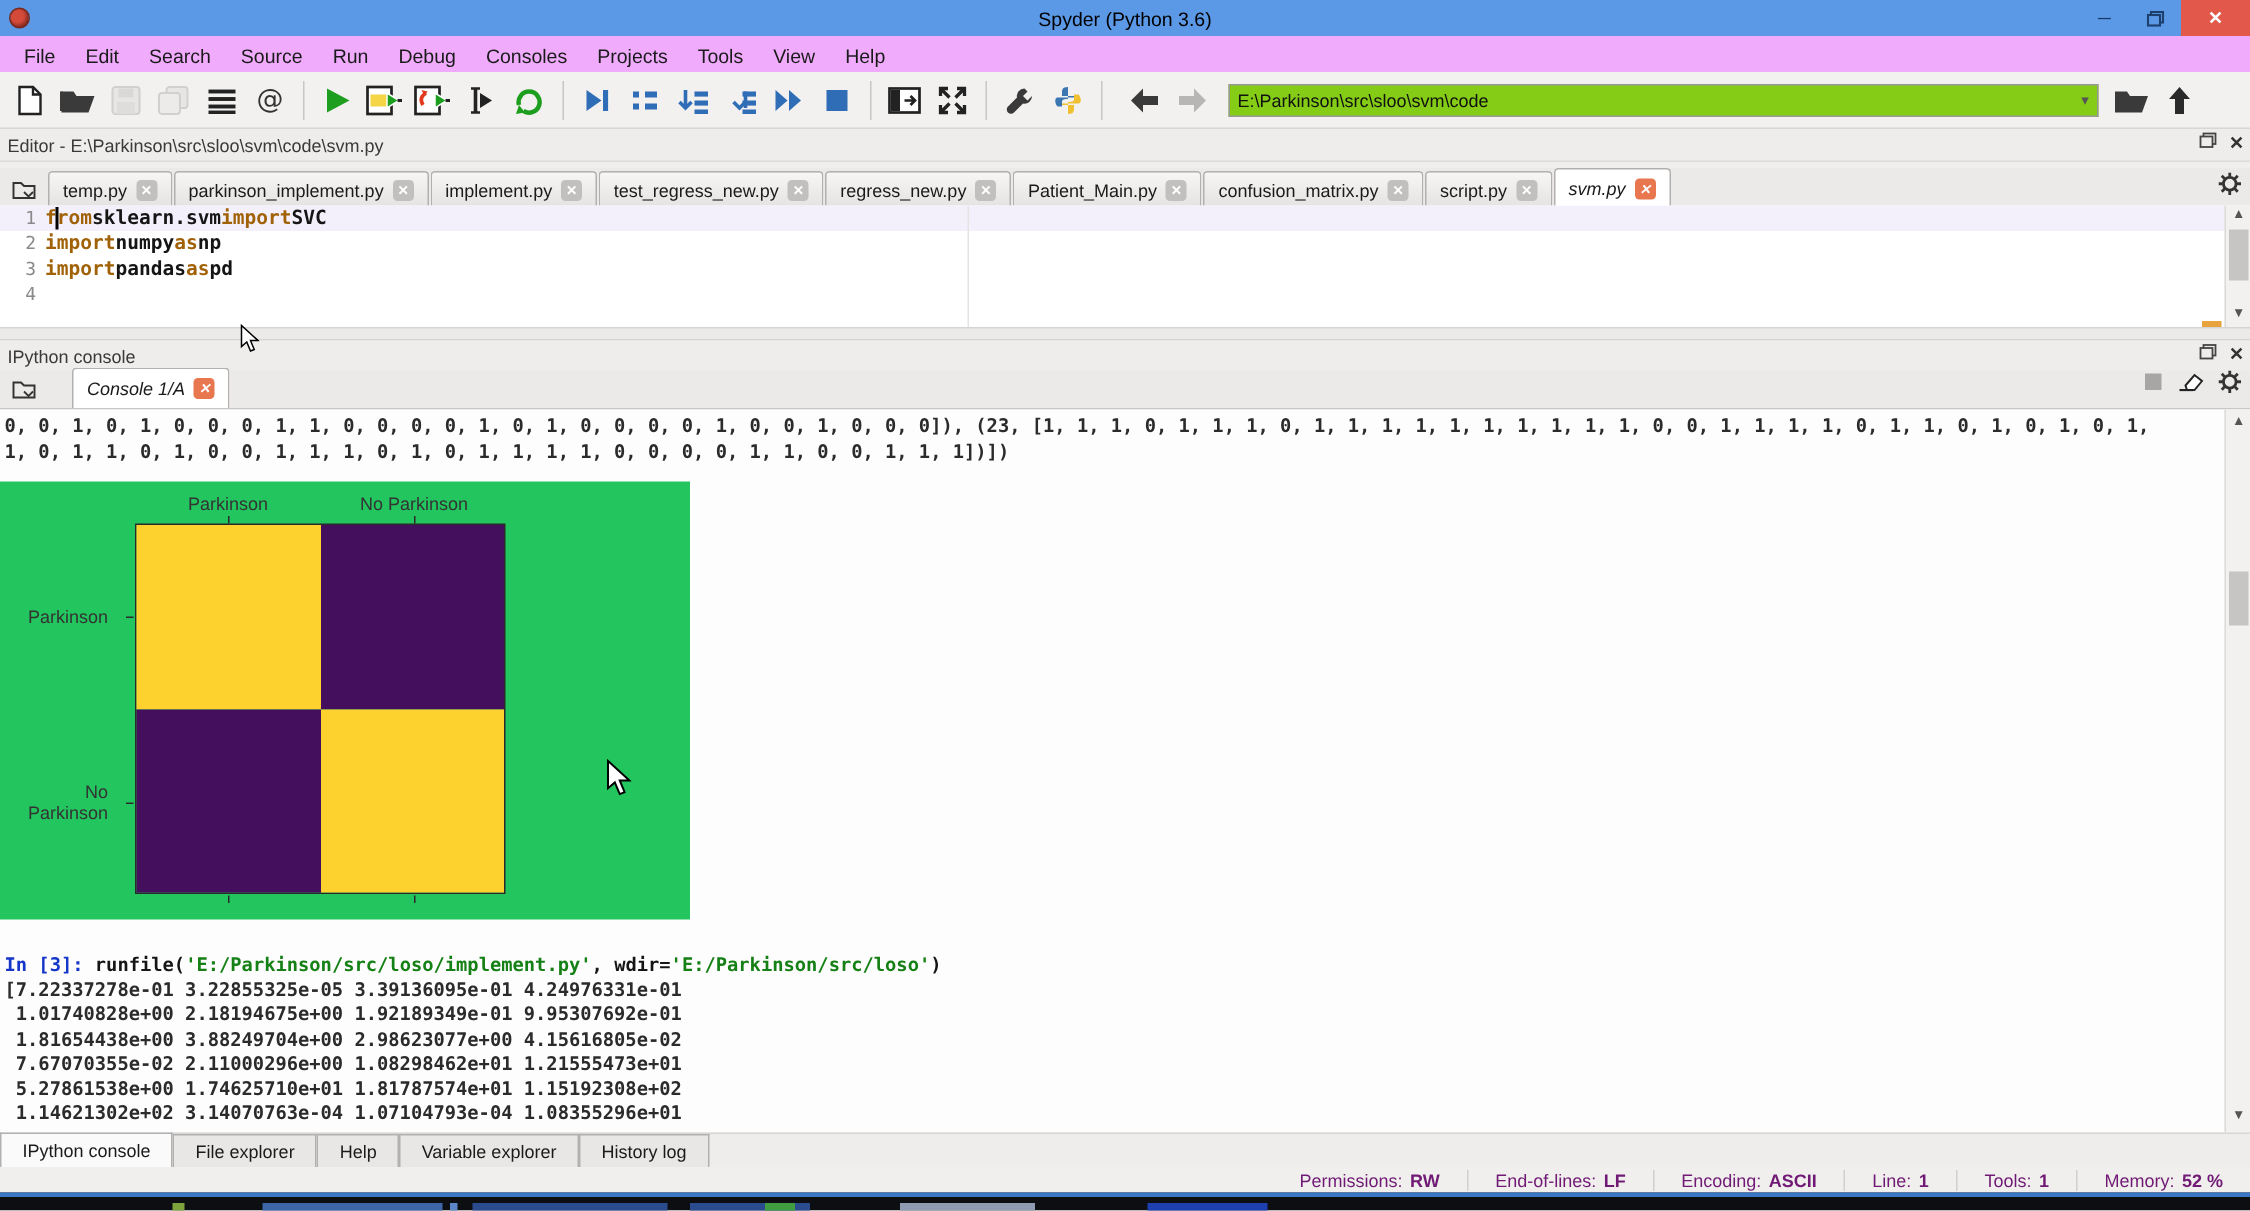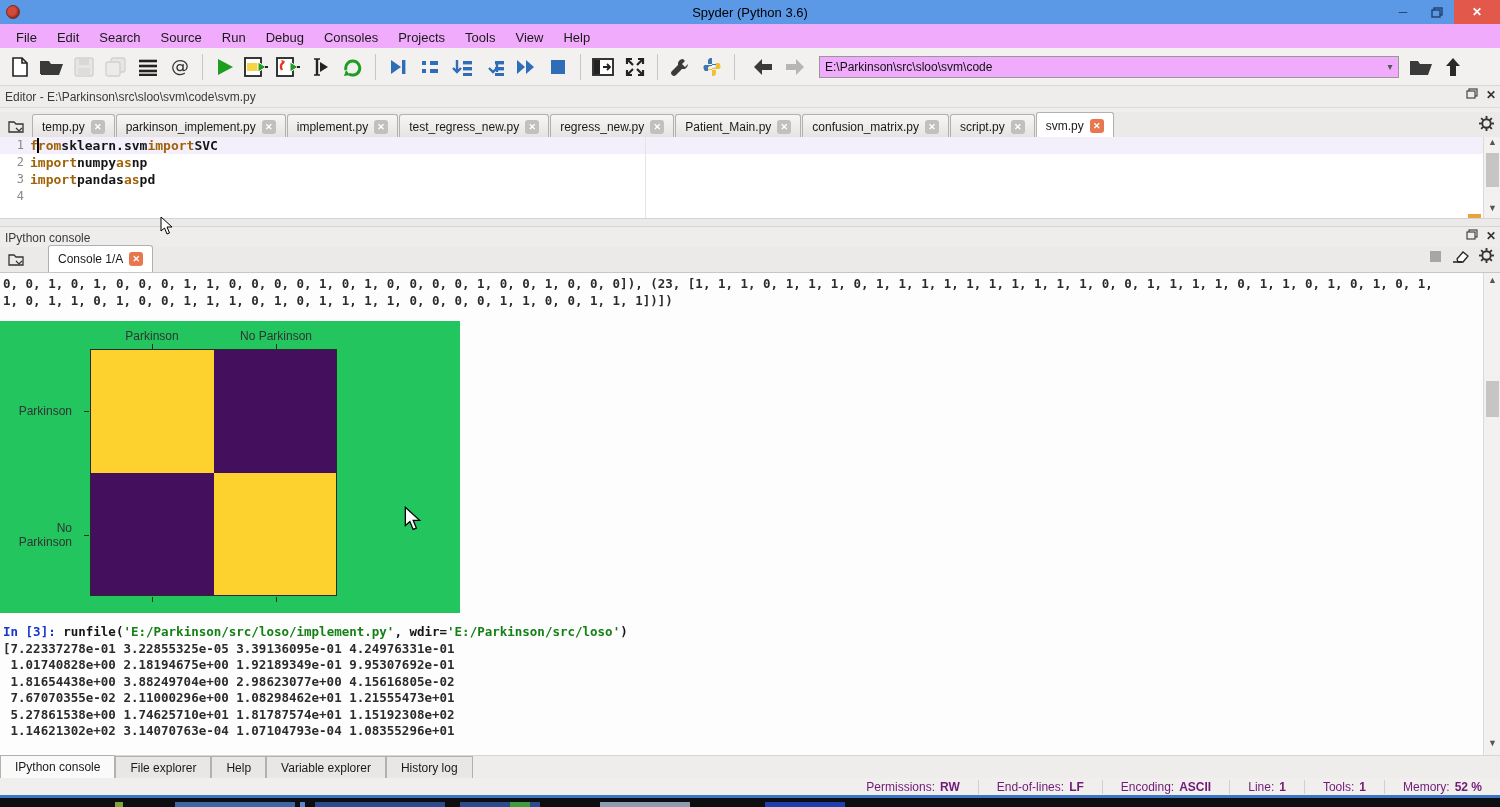--- a/index.html
+++ b/index.html
@@ -19,36 +19,36 @@
   .menubar { position:absolute; top:24px; left:0; width:1500px; height:24px; background:#f0abfc; display:flex; align-items:flex-end; padding-left:6px; }
   .menu-item { font-size:13px; color:#1a1a1a; padding:3px 10px; }
 
   
   .toolbar { position:absolute; top:48px; left:0; width:1500px; height:38px; background:#f2f1f0; border-bottom:1px solid #d9d7d5; display:flex; align-items:center; padding-left:4px; }
   .tb-group { display:flex; align-items:center; }
   .tb-sep { width:1px; height:26px; background:#c9c7c5; margin:0 6px; }
   .tb-icon { width:32px; height:30px; display:flex; align-items:center; justify-content:center; }
   .tb-icon svg { display:block; }
   .nav-box { display:flex; align-items:center; margin-left:6px; }
-  .path-combo { width:580px; height:22px; background:#f0abfc; border:1px solid #9a9896; display:flex; align-items:center; margin-left:8px; }
+  .path-combo { width:580px; height:22px; background:#84cc16; border:1px solid #9a9896; display:flex; align-items:center; margin-left:8px; }
   .path-text { flex:1; font-size:12px; color:#111; padding-left:5px; white-space:nowrap; overflow:hidden; }
   .combo-arrow { width:16px; text-align:center; color:#555; font-size:10px; }
 
   
   .pane-header { position:absolute; left:0; width:1500px; height:22px; background:#efedeb; display:flex; align-items:center; font-size:12px; color:#3a3a3a; padding-left:5px; border-bottom:1px solid #dddbd9; }
   .pane-header .hdr-icons { position:absolute; right:4px; top:2px; display:flex; gap:8px; align-items:center; }
   .editor-header { top:86px; }
   .console-header { top:227px; }
 
   .tabbar { position:absolute; left:0; width:1500px; background:#eceae8; display:flex; align-items:flex-end; }
   .editor-tabbar { top:112px; height:29px; border-bottom:2px solid #a8b8c8; }
   .console-tabbar { top:247px; height:26px; border-bottom:1px solid #c9c7c5; }
   .browse-tabs { width:28px; height:24px; display:flex; align-items:center; justify-content:center; margin:0 2px 1px 2px; }
   .tab { display:flex; align-items:center; gap:6px; height:25px; padding:0 9px; border:1px solid #b3b1af; border-bottom:none; border-radius:3px 3px 0 0; background:linear-gradient(#f7f6f5,#e4e2e0); font-size:12px; color:#1a1a1a; margin-right:1px; white-space:nowrap; }
-  .tab.active { background:#fff; height:27px; }
+  .tab.active { background:#fff; height:27px;font-style:italic; }
   .tab .x { width:14px; height:14px; border-radius:3px; background:#c2c0be; color:#fff; font-size:9px; line-height:14px; text-align:center; font-weight:bold; }
   .tab.active .x { background:#e8764f; }
   .tab-gear { position:absolute; right:6px; bottom:4px; }
 
   .code-area { position:absolute; top:137px; left:0; width:1500px; height:81px; background:#fff; overflow:hidden; }
   .code-line { display:flex; height:17px; line-height:17px; font-family:"DejaVu Sans Mono", monospace; font-size:13px; font-weight:600; position:relative; }
   .code-line .ln { width:30px; text-align:right; color:#8a8a8a; font-weight:400; font-size:12px; padding-right:6px; flex:none; }
   .code-line.current { background:#f3f0fc; }
   .code-line .caret { position:absolute; left:37px; top:1px; width:1.5px; height:15px; background:#000; }
   .tok-k { color:#a16207; }
@@ -495,21 +495,21 @@
           <div style="background: rgb(253, 210, 46);"></div>
         </div>
       <div class="tick" style="left:152px;top:23px;width:1px;height:5px;"></div>
       <div class="tick" style="left:276px;top:23px;width:1px;height:5px;"></div>
       <div class="tick" style="left:84px;top:90px;width:5px;height:1px;"></div>
       <div class="tick" style="left:84px;top:214px;width:5px;height:1px;"></div>
       <div class="tick" style="left:152px;top:276px;width:1px;height:5px;"></div>
       <div class="tick" style="left:276px;top:276px;width:1px;height:5px;"></div>
     </div>
 
-    <div style="margin-top:11px;" id="console-prompt-line">
+    <div style="margin-top:22px;" id="console-prompt-line">
         <div class="con-line"><span class="tok-p">In [</span><span class="tok-p">3</span><span class="tok-p">]: </span><span class="tok-t">runfile(</span><span class="tok-s">'E:/Parkinson/src/loso/implement.py'</span><span class="tok-t">, wdir=</span><span class="tok-s">'E:/Parkinson/src/loso'</span><span class="tok-t">)</span></div>
       </div>
     <div id="console-matrix-lines">
         <div class="con-line">[7.22337278e-01 3.22855325e-05 3.39136095e-01 4.24976331e-01</div>
         <div class="con-line"> 1.01740828e+00 2.18194675e+00 1.92189349e-01 9.95307692e-01</div>
         <div class="con-line"> 1.81654438e+00 3.88249704e+00 2.98623077e+00 4.15616805e-02</div>
         <div class="con-line"> 7.67070355e-02 2.11000296e+00 1.08298462e+01 1.21555473e+01</div>
         <div class="con-line"> 5.27861538e+00 1.74625710e+01 1.81787574e+01 1.15192308e+02</div>
         <div class="con-line"> 1.14621302e+02 3.14070763e-04 1.07104793e-04 1.08355296e+01</div>
       </div>

